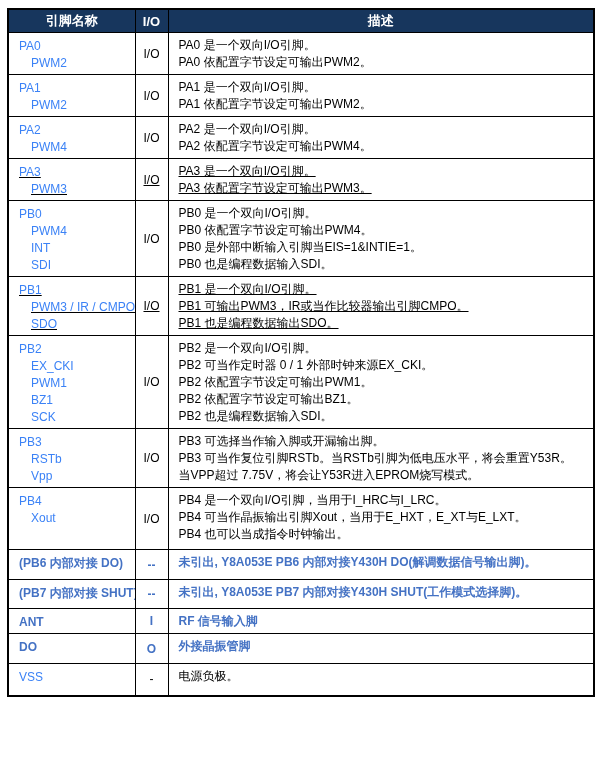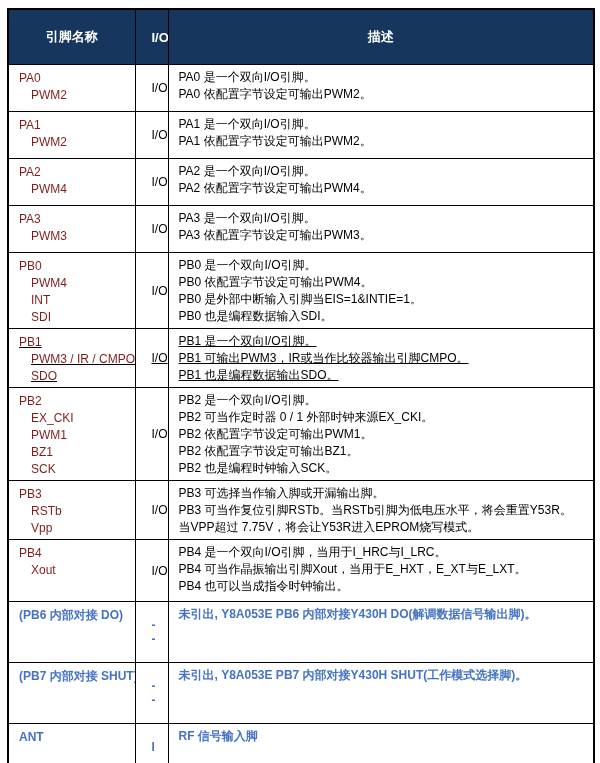--- a/index.html
+++ b/index.html
@@ -21,38 +21,38 @@
     position: absolute;
     left: 7px;
     top: 8px;
     width: 586px;
     border-collapse: collapse;
     table-layout: fixed;
     border: 2px solid var(--border, #000);
   }
   .pin-table th, .pin-table td {
     border: 1px solid var(--border, #000);
-    padding: 16px;
+    padding: 0;
     overflow: hidden;
   }
   .pin-table thead th {
     background: var(--header-bg, #17365D);
     color: var(--header-text, #fff);
     font-size: 13px;
     font-weight: bold;
     height: 22px;
     text-align: center;
     vertical-align: middle;
   }
   td.name {
     vertical-align: top;
     padding: 5px 2px 2px 10px;
     font-size: 12px;
     line-height: 17px;
-    color: #7f1d1d;
+    color: #3b82f6;
     white-space: nowrap;
   }
   td.name .sub { padding-left: 12px; }
   td.io {
     text-align: center;
     vertical-align: middle;
     font-size: 12px;
     color: #000;
   }
   td.desc {
@@ -112,21 +112,21 @@
           <td class="name">
             <div class="">PA2</div>
             <div class="sub">PWM4</div>
           </td>
           <td class="io">I/O</td>
           <td class="desc">
             <div>PA2 是一个双向I/O引脚。</div>
             <div>PA2 依配置字节设定可输出PWM4。</div>
           </td>
         </tr>
-        <tr style="height: 40px;">
+        <tr style="height: 40px; text-decoration: underline;">
           <td class="name">
             <div class="">PA3</div>
             <div class="sub">PWM3</div>
           </td>
           <td class="io">I/O</td>
           <td class="desc">
             <div>PA3 是一个双向I/O引脚。</div>
             <div>PA3 依配置字节设定可输出PWM3。</div>
           </td>
         </tr>
@@ -165,21 +165,21 @@
             <div class="sub">PWM1</div>
             <div class="sub">BZ1</div>
             <div class="sub">SCK</div>
           </td>
           <td class="io">I/O</td>
           <td class="desc">
             <div>PB2 是一个双向I/O引脚。</div>
             <div>PB2 可当作定时器 0 / 1 外部时钟来源EX_CKI。</div>
             <div>PB2 依配置字节设定可输出PWM1。</div>
             <div>PB2 依配置字节设定可输出BZ1。</div>
-            <div>PB2 也是编程时钟输入SCK。</div>
+            <div>PB2 也是编程数据输入SDI。</div>
           </td>
         </tr>
         <tr style="height: 57px;">
           <td class="name">
             <div class="">PB3</div>
             <div class="sub">RSTb</div>
             <div class="sub">Vpp</div>
           </td>
           <td class="io">I/O</td>
           <td class="desc">

